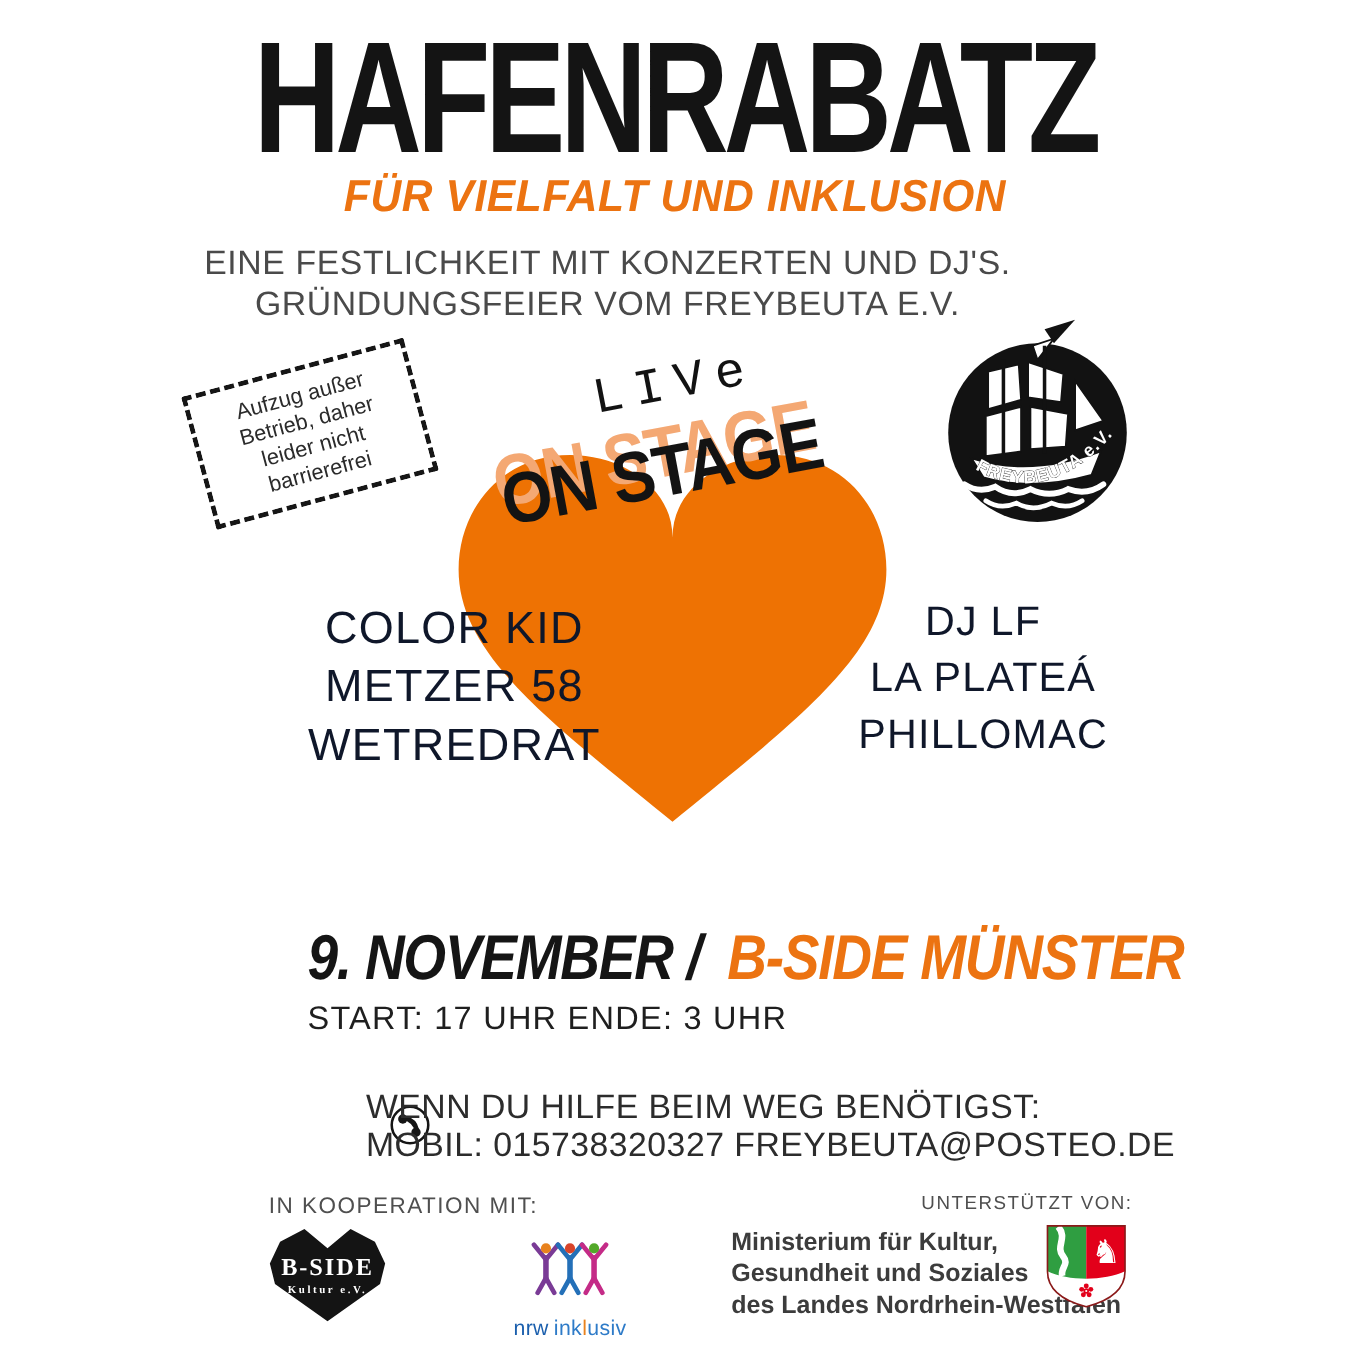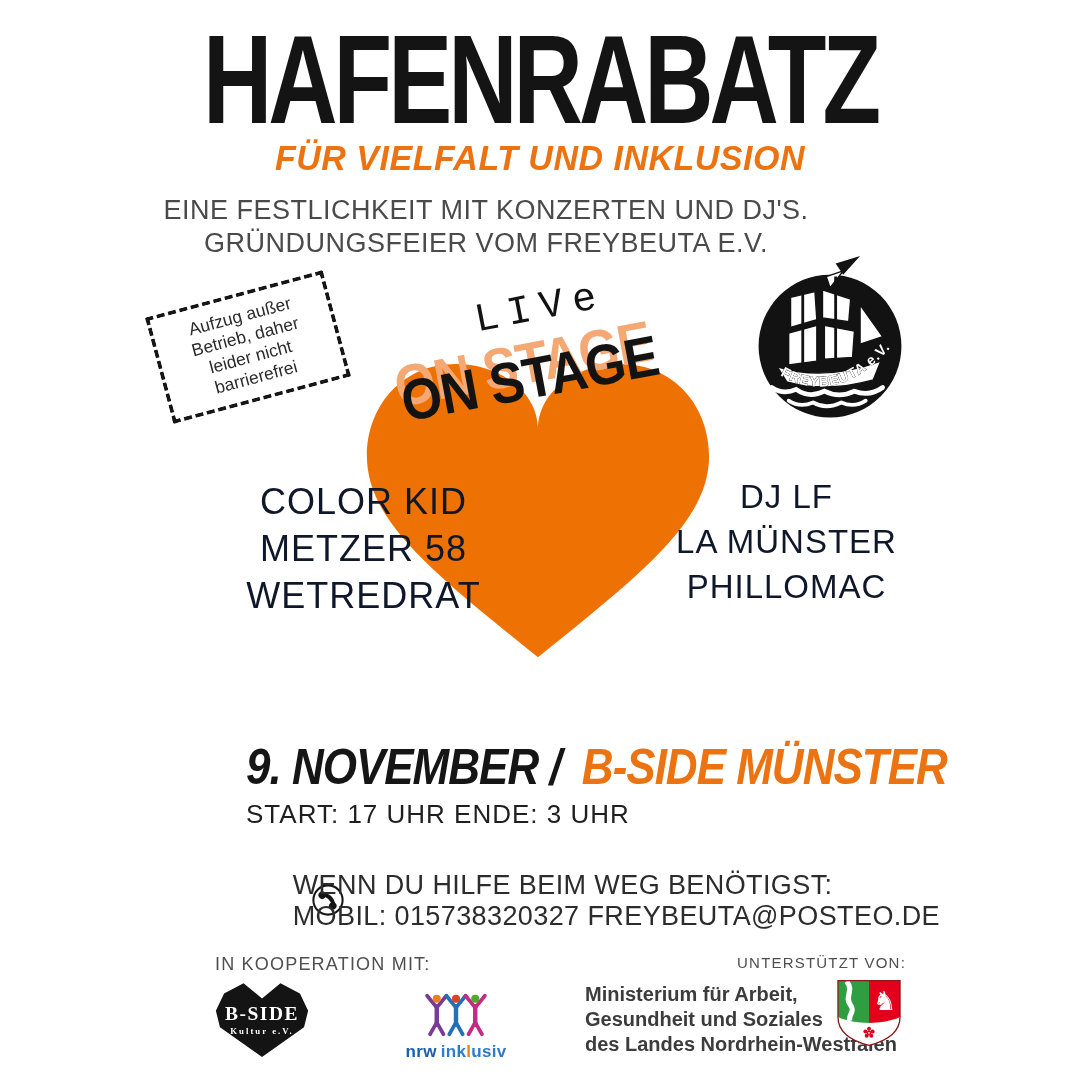--- a/index.html
+++ b/index.html
@@ -48,21 +48,21 @@
   .phone-icon{left:311px;top:883px;width:34px;height:34px;}
   .contact{right:140px;top:870px;font-size:27px;line-height:31px;color:#2C2C2C;
            letter-spacing:.4px;}
 
   
   .koop-label{left:215px;top:954px;font-size:18px;letter-spacing:1.2px;color:#4F4F4F;}
   .support-label{right:174px;top:954px;font-size:15px;letter-spacing:1.2px;color:#4F4F4F;}
   .bside-logo{left:210px;top:978px;width:104px;height:82px;}
   .nrw-logo{left:410px;top:990px;width:92px;display:flex;flex-direction:column;align-items:center;}
   .nrw-logo svg{width:74px;height:50px;}
-  .nrw-text{font-size:17px;font-weight:bold;letter-spacing:.3px;margin-top:2px;white-space:nowrap;}
+  .nrw-text{font-size:17px;font-weight:normal;letter-spacing:.3px;margin-top:13px;white-space:nowrap;}
   .nrw-text .w-nrw{color:#1B5FAD;}
   .nrw-text .w-ink{color:#2E7BC8;margin-left:4px;}
   .nrw-text .w-l{color:#E8821E;}
   .nrw-text .w-usiv{color:#2E7BC8;}
   .ministry{left:585px;top:982px;font-size:20px;font-weight:bold;line-height:25px;color:#3C3C3C;}
   .wappen{left:836px;top:977px;width:66px;height:72px;}
 </style>
 </head>
 <body>
 
@@ -115,21 +115,21 @@
     </text>
   </svg>
 
   <div class="abs lineup lineup-left">
     <div>COLOR KID</div>
     <div>METZER 58</div>
     <div>WETREDRAT</div>
   </div>
   <div class="abs lineup lineup-right">
     <div>DJ LF</div>
-    <div>LA MÜNSTER</div>
+    <div>LA PLATEÁ</div>
     <div>PHILLOMAC</div>
   </div>
 
   <div class="abs dateline">
     <span class="d-black">9. NOVEMBER /</span>
     <span class="d-orange">B-SIDE MÜNSTER</span>
   </div>
   <div class="abs times">START: 17 UHR ENDE: 3 UHR</div>
 
   <svg class="abs phone-icon" viewBox="0 0 100 100" aria-hidden="true">
@@ -173,21 +173,21 @@
         </g>
         <circle cx="76" cy="10" r="5.5" fill="#52A829" stroke="none"></circle>
       </g>
     </svg>
     <div class="nrw-text">
       <span class="w-nrw">nrw</span><span class="w-ink">ink</span><span class="w-l">l</span><span class="w-usiv">usiv</span>
     </div>
   </div>
 
   <div class="abs ministry">
-    <div>Ministerium für Arbeit,</div>
+    <div>Ministerium für Kultur,</div>
     <div>Gesundheit und Soziales</div>
     <div>des Landes Nordrhein-Westfalen</div>
   </div>
 
   <svg class="abs wappen" viewBox="0 0 100 104" aria-hidden="true">
     <defs>
       <clipPath id="shield-clip">
         <path d="M3 3 H97 V58 Q97 89 50 101 Q3 89 3 58 Z"></path>
       </clipPath>
     </defs>

